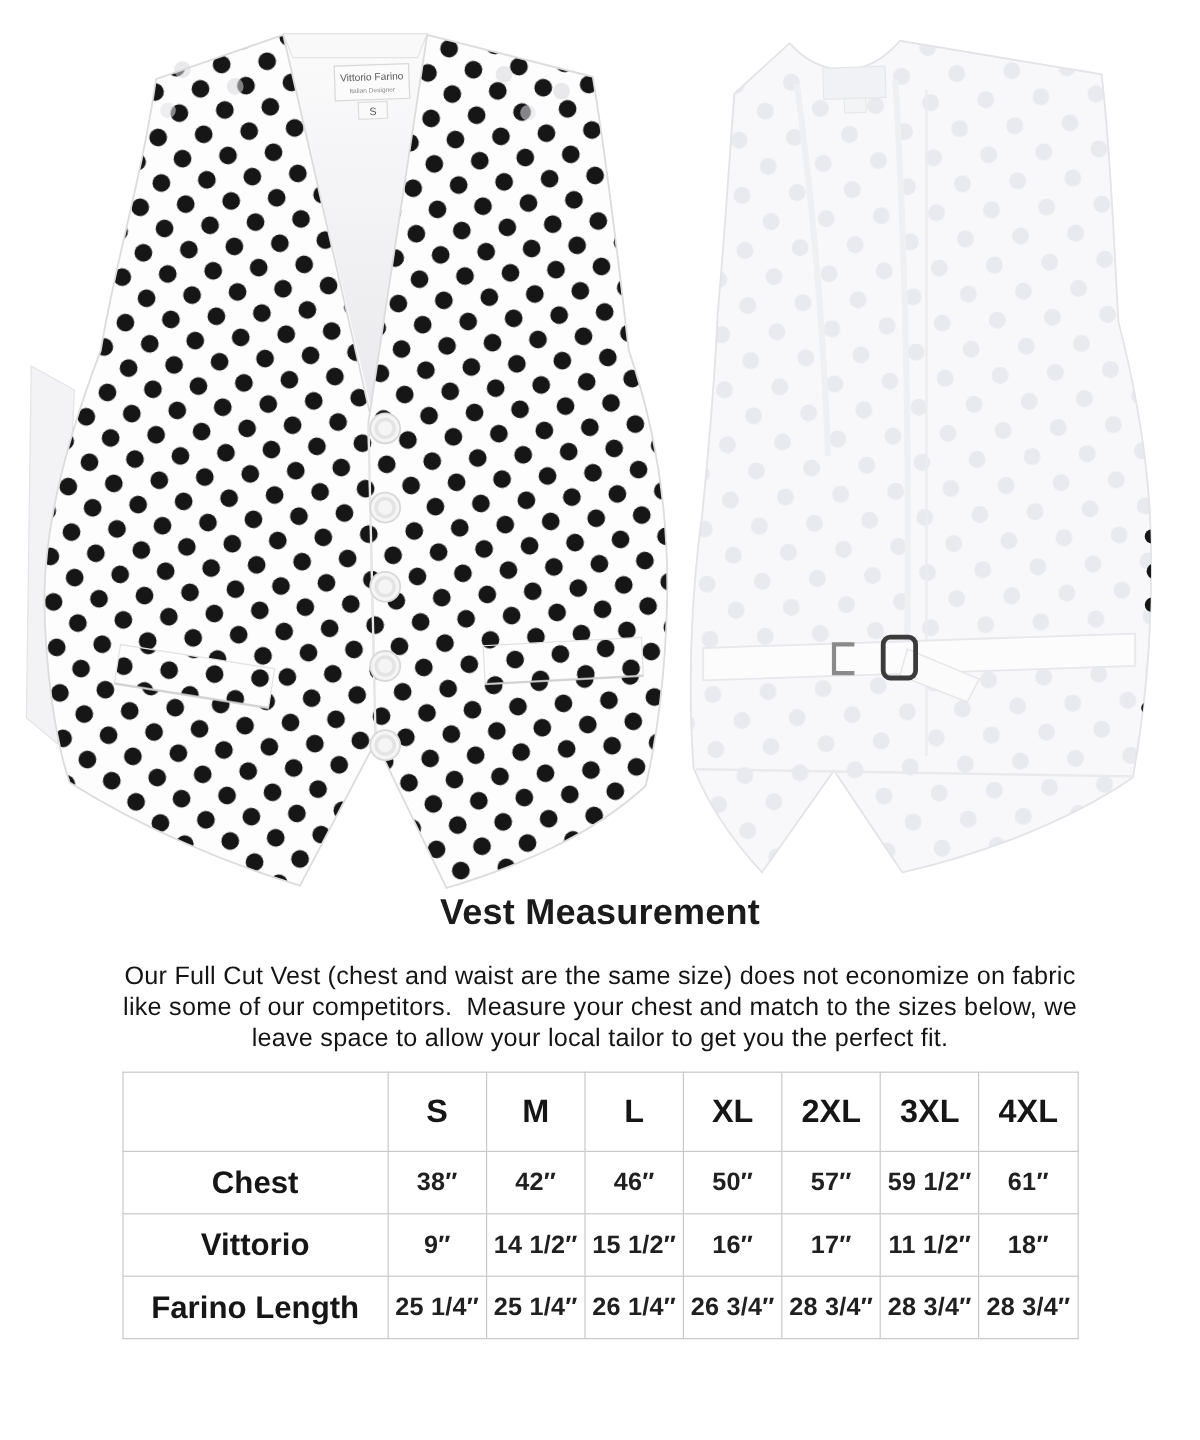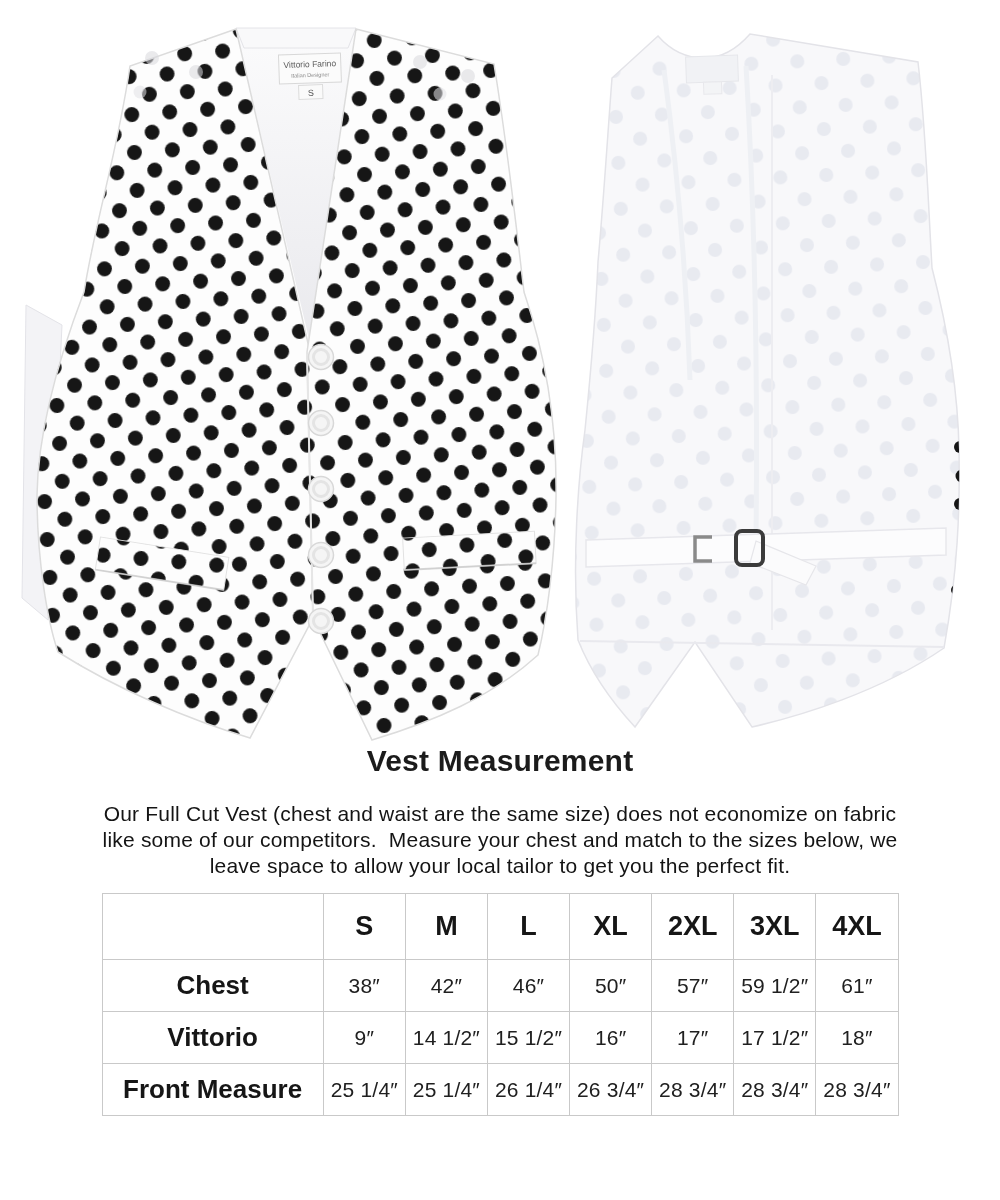--- a/index.html
+++ b/index.html
@@ -23,21 +23,21 @@
     background:#fff;
   }
   table.size th, table.size td{
     border:1px solid #c9c9c9;background:#fff;text-align:center;vertical-align:middle;
     overflow:hidden;padding:0;
   }
   table.size thead tr{height:66px;}
   table.size tbody tr{height:52px;}
   table.size thead th{font-size:27px;font-weight:bold;color:#161616;}
   table.size tbody th{font-size:26px;font-weight:bold;color:#161616;margin-left:28px;}
-  table.size td{font-size:21px;font-weight:normal;color:#202020;letter-spacing:.2px;}
+  table.size td{font-size:21px;font-weight:bold;color:#202020;letter-spacing:.2px;}
   svg text{font-family:"Liberation Sans", sans-serif;}
 </style>
 </head>
 <body>
 
 <div class="page">
 
   <svg class="hero" viewBox="0 0 1000 742" aria-hidden="true">
     <defs>
       <pattern id="dots" width="38" height="38" patternUnits="userSpaceOnUse" patternTransform="rotate(-4)">
@@ -205,25 +205,25 @@
           <td>59 1/2″</td>
           <td>61″</td>
         </tr>
         <tr>
           <th>Vittorio</th>
           <td>9″</td>
           <td>14 1/2″</td>
           <td>15 1/2″</td>
           <td>16″</td>
           <td>17″</td>
-          <td>17 1/2″</td>
+          <td>11 1/2″</td>
           <td>18″</td>
         </tr>
         <tr>
-          <th>Front Measure</th>
+          <th>Farino Length</th>
           <td>25 1/4″</td>
           <td>25 1/4″</td>
           <td>26 1/4″</td>
           <td>26 3/4″</td>
           <td>28 3/4″</td>
           <td>28 3/4″</td>
           <td>28 3/4″</td>
         </tr>
       </tbody>
   </table>

